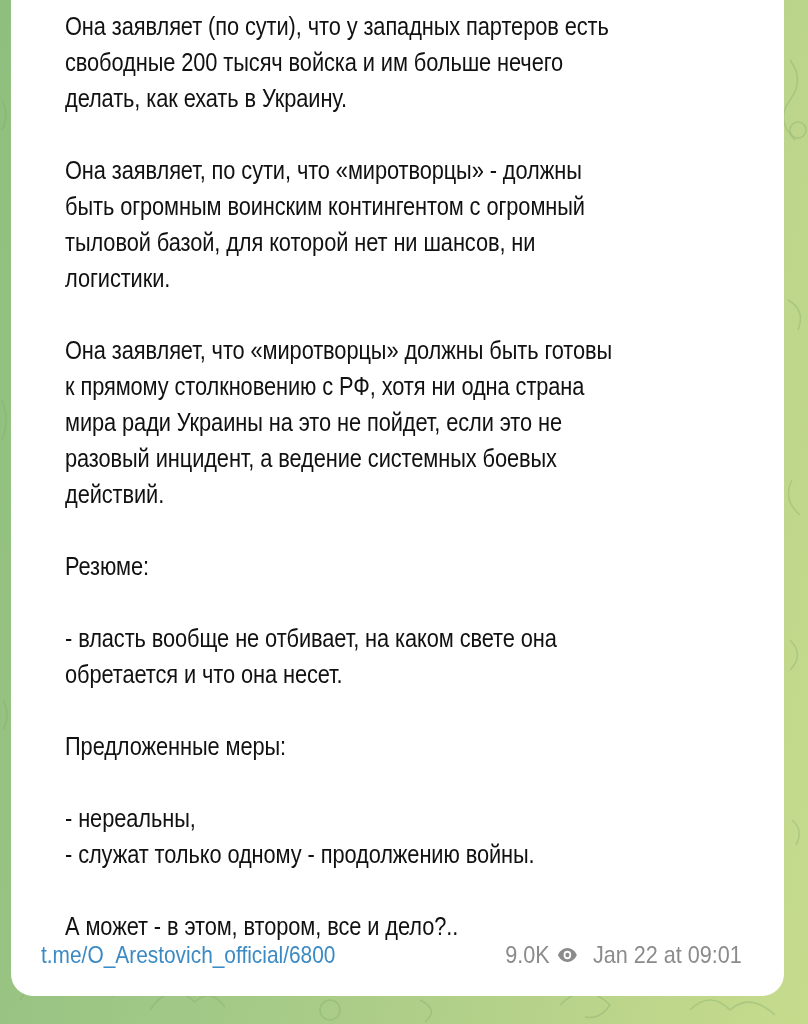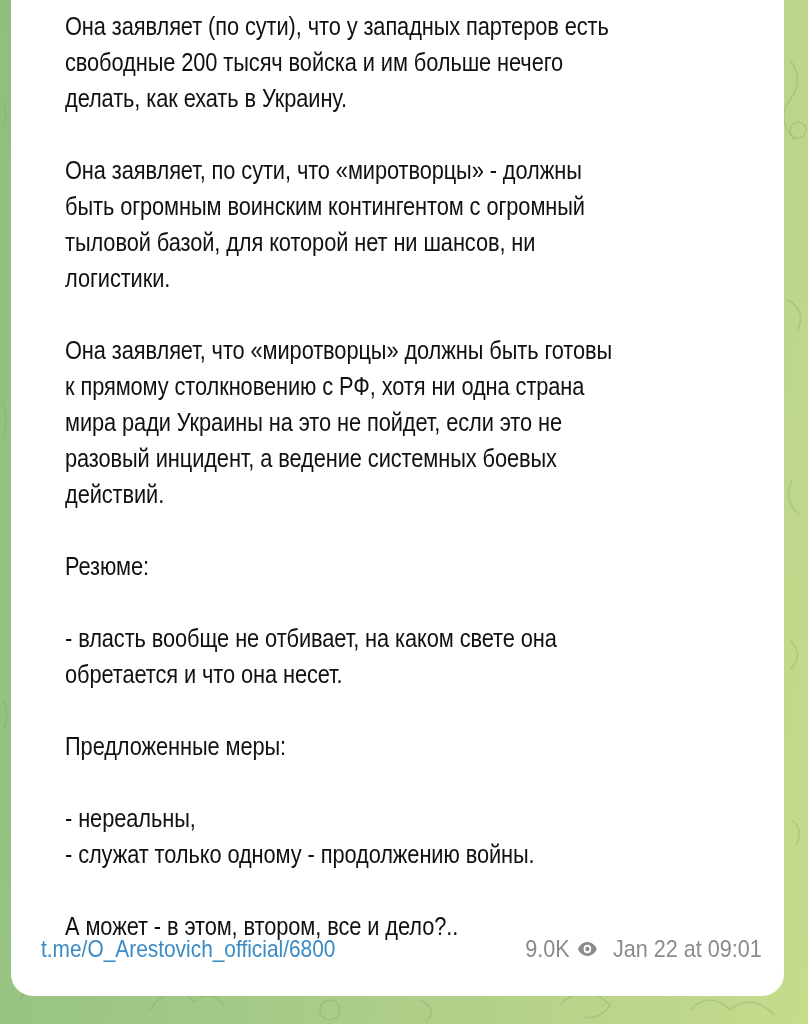--- a/index.html
+++ b/index.html
@@ -45,25 +45,25 @@
     line-height: 36px;
     white-space: nowrap;
     transform-origin: 0 50%;
     transform: scaleX(0.855);
     letter-spacing: -0.1px;
   }
   .blank { display: block; height: 36px; }
   .meta-row {
     position: absolute;
     left: 30px;
-    right: 22px;
+    right: 42px;
     top: 955px;
     height: 34px;
     display: flex;
-    align-items: flex-start;
+    align-items: flex-end;
     font-size: 24px;
   }
   .link {
     color: #3b8ac4;
     text-decoration: none;
     white-space: nowrap;
     transform-origin: 0 50%;
     transform: scaleX(0.87);
     display: inline-block;
   }

